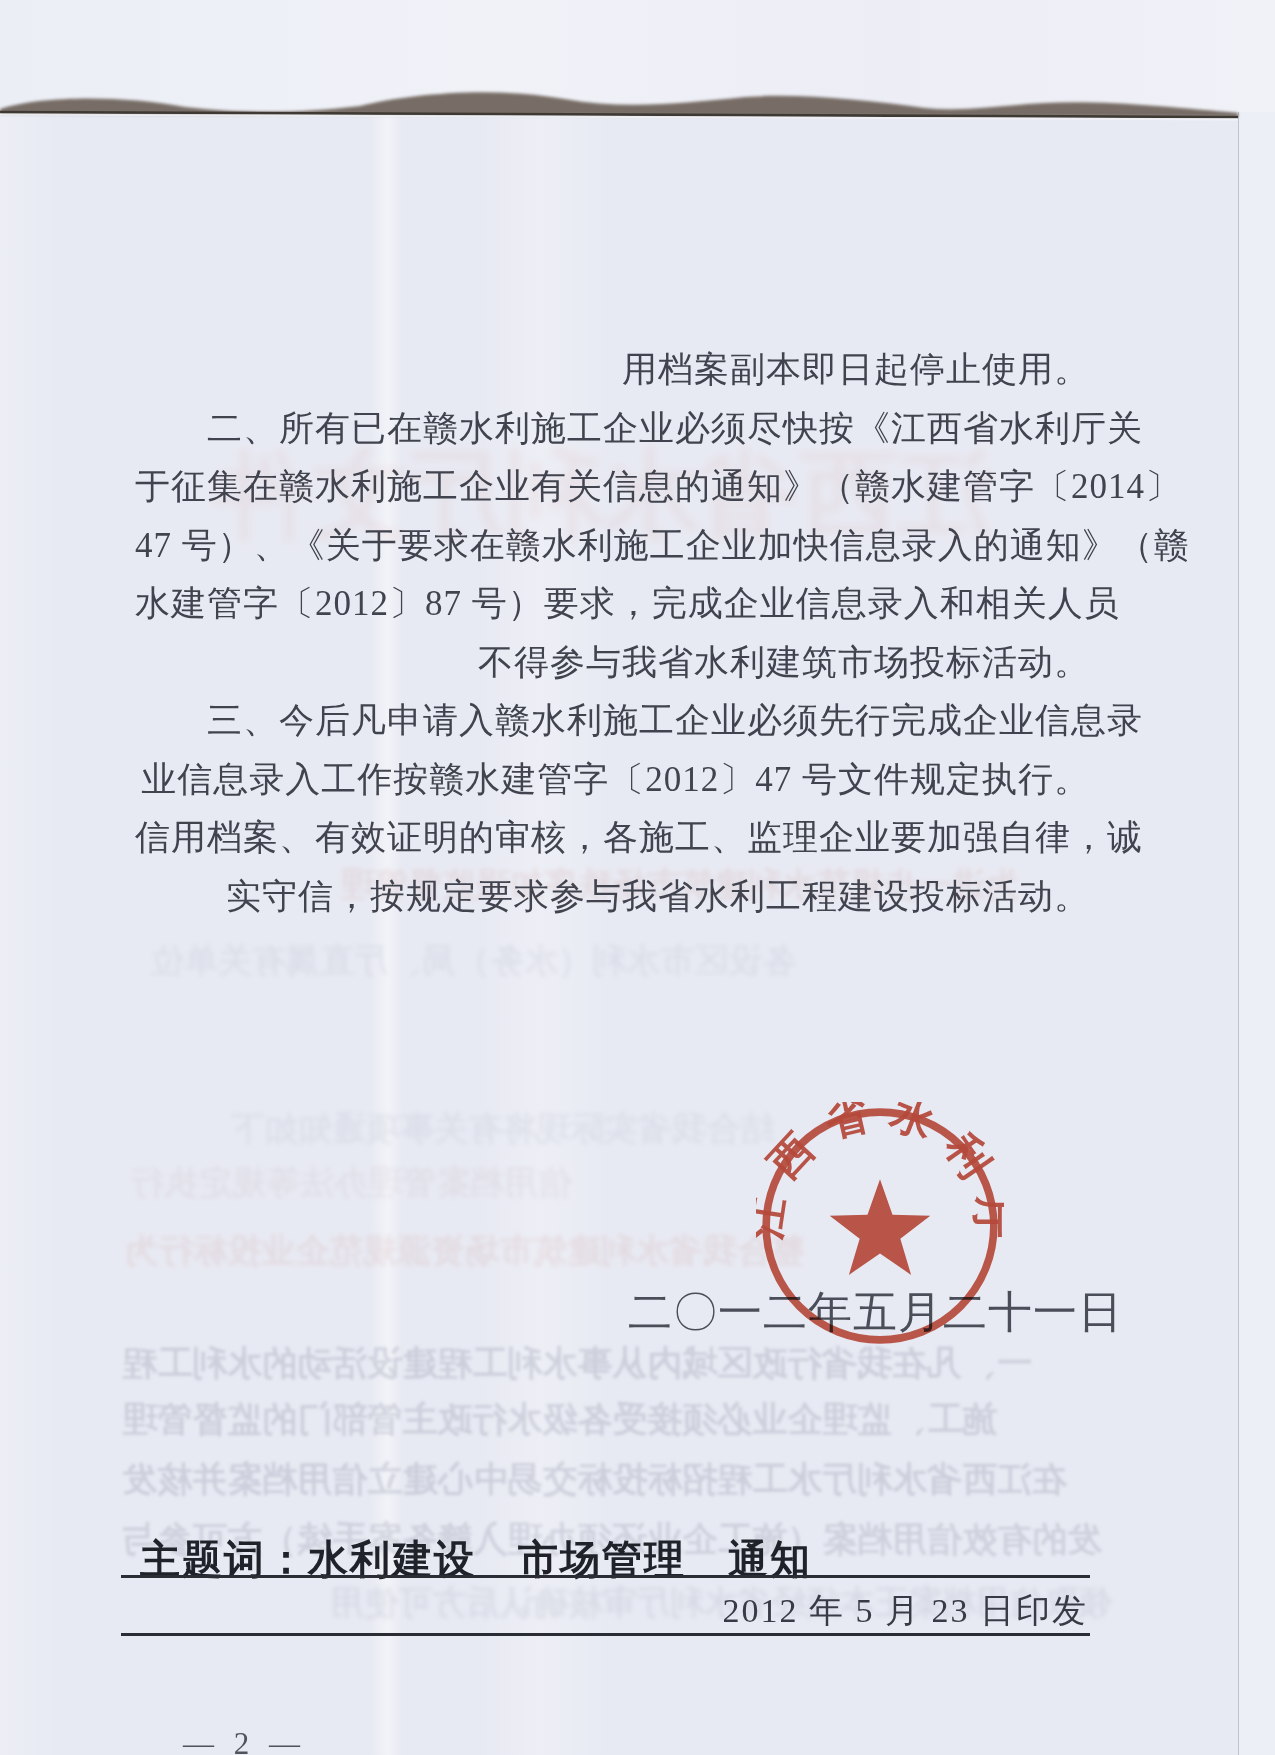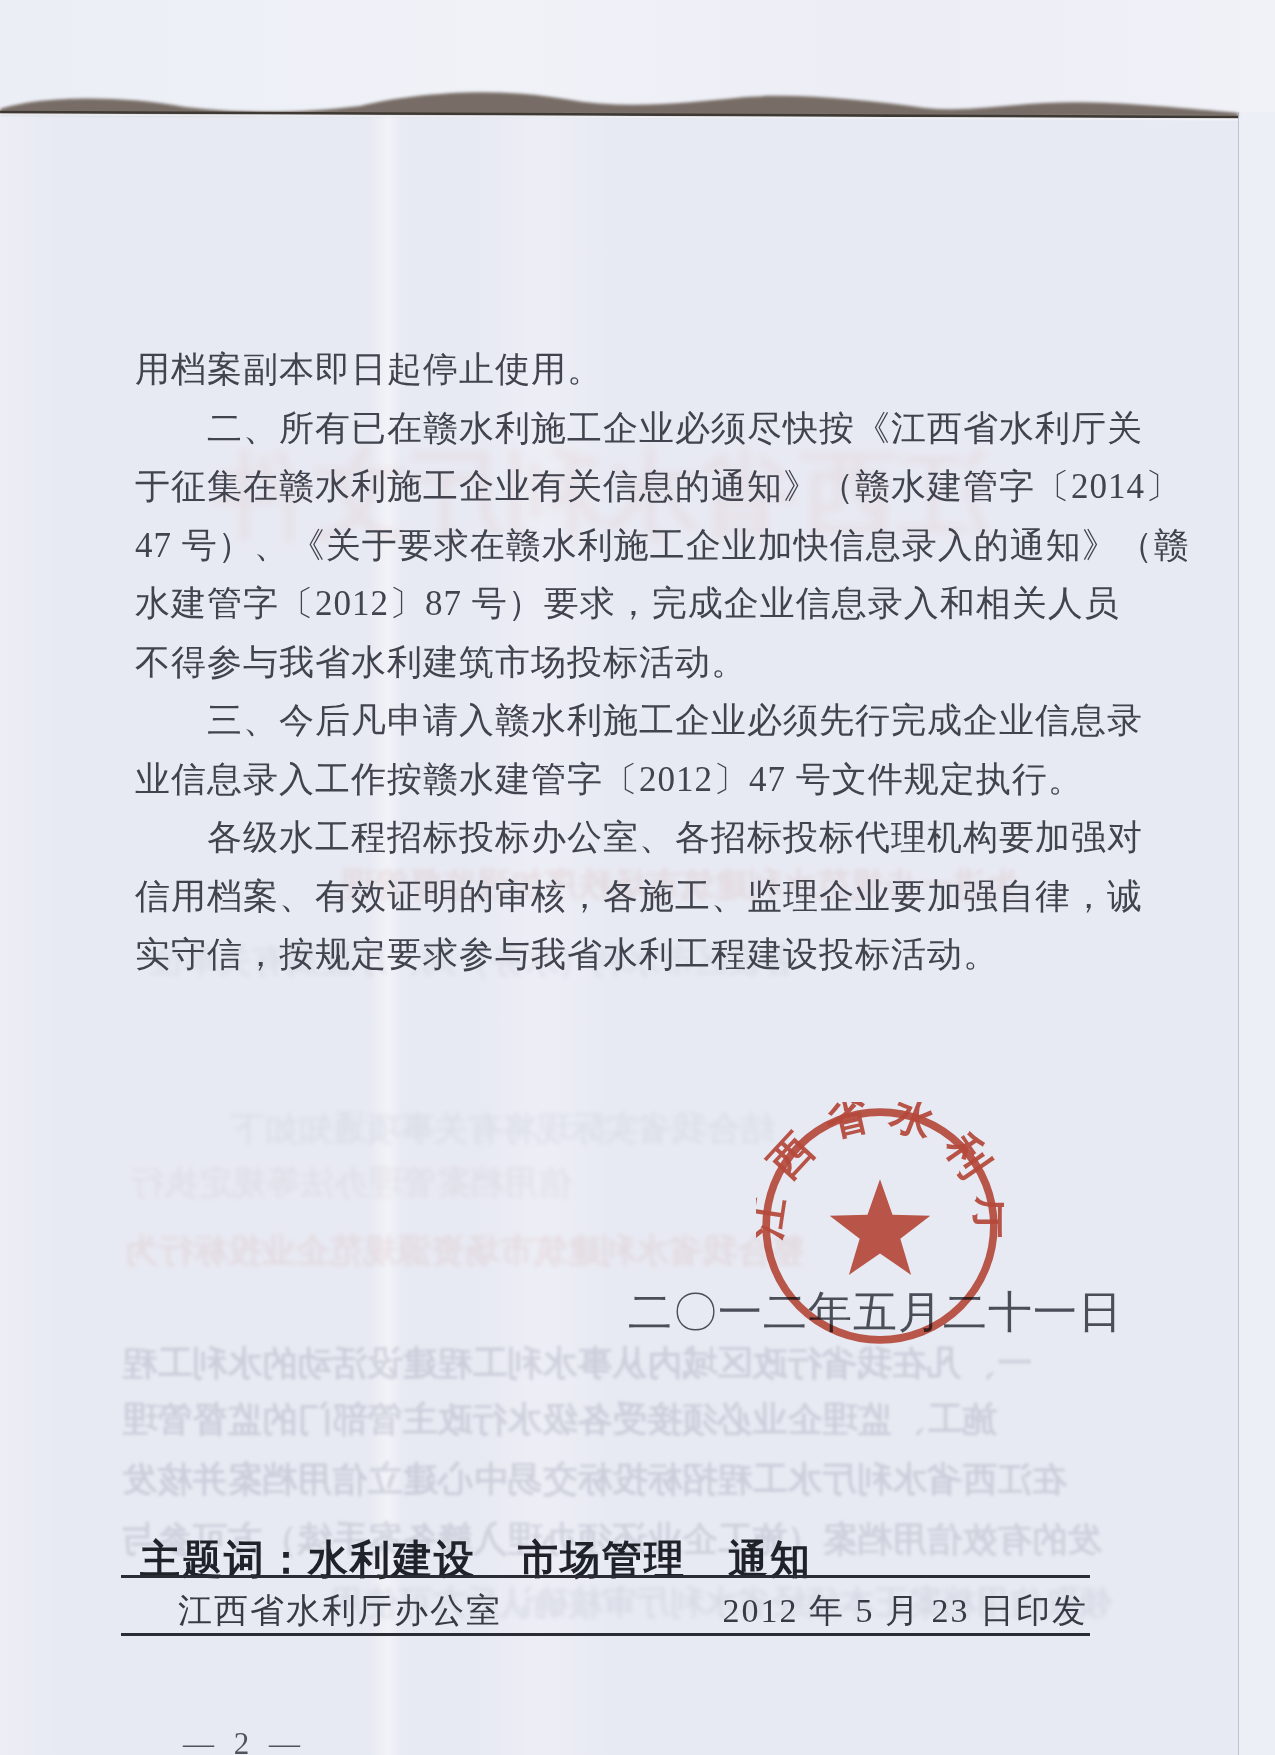--- a/index.html
+++ b/index.html
@@ -24,21 +24,21 @@
   .edge-svg{position:absolute;left:0;top:0;}
   .ghost-layer{position:absolute;left:0;top:0;width:1275px;height:1755px;pointer-events:none;}
   .ghost{
     position:absolute;white-space:nowrap;transform:scaleX(-1);
     font-family:"Liberation Serif","DejaVu Serif",serif;font-weight:700;
   }
   .body-text{
     position:absolute;left:135px;top:341px;width:955px;
     color:#41444e;font-size:35px;letter-spacing:1px;
   }
-  .body-line{height:58.5px;line-height:58.5px;white-space:nowrap;}
+  .body-line{height:58.5px;line-height:58.5px;white-space:nowrap;text-align:right;}
   .body-line.indent{padding-left:72px;}
   .sign-date{
     position:absolute;left:628px;top:1283px;
     font-size:44px;letter-spacing:1px;color:#4a4e58;white-space:nowrap;z-index:3;
   }
   .seal{position:absolute;left:756px;top:1102px;width:248px;height:248px;z-index:4;
         mix-blend-mode:multiply;opacity:.92;}
   .footer{position:absolute;left:0;top:0;width:1275px;z-index:5;}
   .kw-row{
     position:absolute;left:140px;top:1532px;white-space:nowrap;
@@ -93,21 +93,20 @@
 
   <div class="body-text" id="body-lines">
       <div class="body-line">用档案副本即日起停止使用。</div>
       <div class="body-line indent">二、所有已在赣水利施工企业必须尽快按《江西省水利厅关</div>
       <div class="body-line">于征集在赣水利施工企业有关信息的通知》（赣水建管字〔2014〕</div>
       <div class="body-line">47 号）、《关于要求在赣水利施工企业加快信息录入的通知》（赣</div>
       <div class="body-line">水建管字〔2012〕87 号）要求，完成企业信息录入和相关人员</div>
       <div class="body-line">不得参与我省水利建筑市场投标活动。</div>
       <div class="body-line indent">三、今后凡申请入赣水利施工企业必须先行完成企业信息录</div>
       <div class="body-line">业信息录入工作按赣水建管字〔2012〕47 号文件规定执行。</div>
-      <div class="body-line indent">各级水工程招标投标办公室、各招标投标代理机构要加强对</div>
       <div class="body-line">信用档案、有效证明的审核，各施工、监理企业要加强自律，诚</div>
       <div class="body-line">实守信，按规定要求参与我省水利工程建设投标活动。</div>
     </div>
 
   <div class="sign-date">二〇一二年五月二十一日</div>
 
   <svg class="seal" viewBox="0 0 244 244">
     <circle cx="122" cy="122" r="112" fill="none" stroke="#c23f2c" stroke-width="7.5" opacity="0.92"></circle>
     <defs>
       <path id="sealArc" d="M 29.2 150.4 A 97 97 0 1 1 214.8 150.4" fill="none"></path>
@@ -117,21 +116,20 @@
     </text>
     <polygon points="122,76 134.3,111 171.5,111.9 142,134.5 152.6,170.1 122,149 91.4,170.1 102,134.5 72.5,111.9 109.7,111" fill="#c23f2c" opacity="0.93"></polygon>
   </svg>
 
   <div class="footer">
     <div class="kw-row">
       <span>主题词：</span><span id="keyword-terms"><span class="kw-term">水利建设</span><span class="kw-term">市场管理</span><span class="kw-term">通知</span></span>
     </div>
     <div class="rule rule-1"></div>
     <div class="office-row">
-      <span class="office-name">江西省水利厅办公室</span>
       <span class="print-date">2012 年 5 月 23 日印发</span>
     </div>
     <div class="rule rule-2"></div>
   </div>
 
   <div class="page-num">— 2 —</div>
 
 </div>
 
 </body></html>

